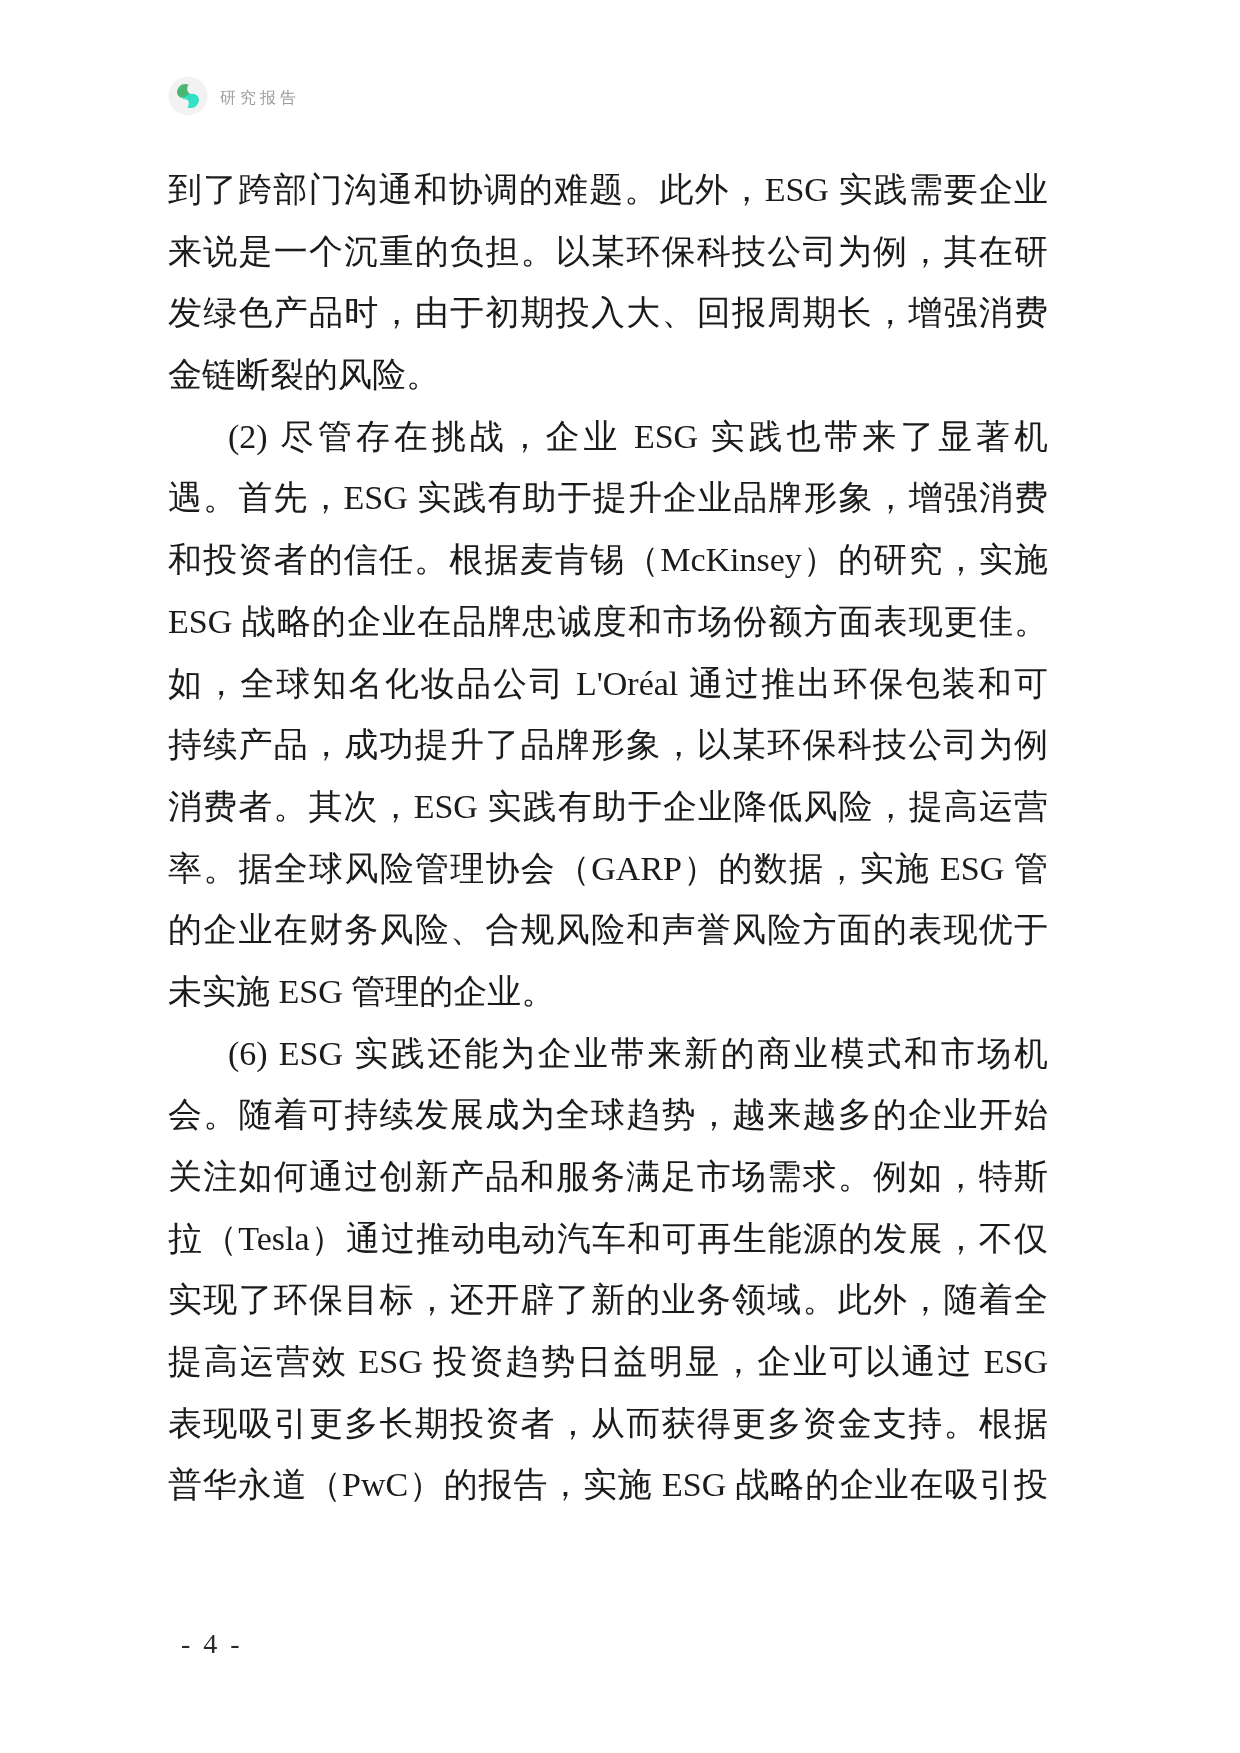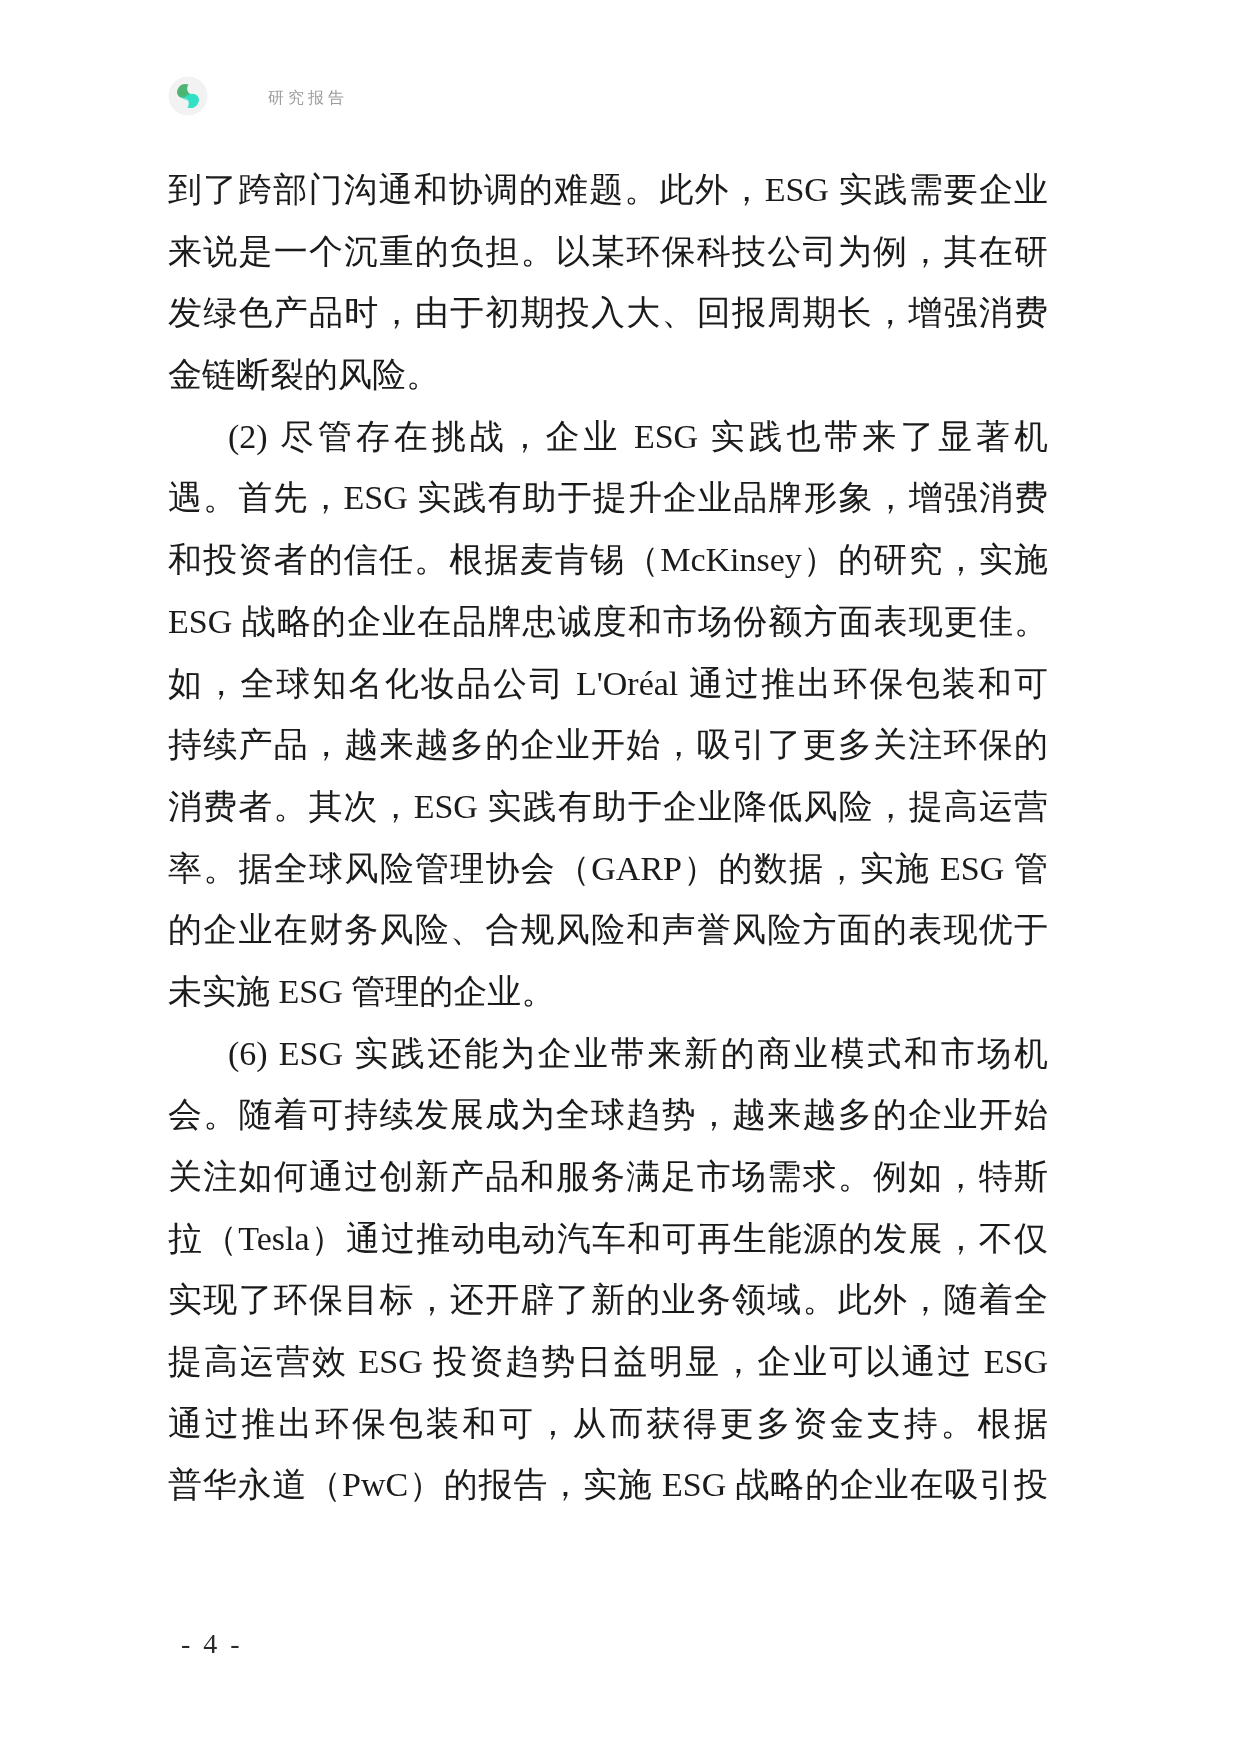--- a/index.html
+++ b/index.html
@@ -27,21 +27,20 @@
     width: 40px;
     height: 40px;
     display: block;
   }
   .brand-label {
     font-family: "Liberation Serif", "DejaVu Serif", serif;
     font-size: 16px;
     color: #9c9c9c;
     letter-spacing: 4px;
     padding-top: 4px;
-    margin-left: 48px;
   }
   
   .text-block {
     position: absolute;
     left: 168px;
     top: 159px;
     width: 880px;
   }
   .line {
     height: 61.7px;
@@ -87,28 +86,28 @@
 <div class="text-block" id="text-block">
     <div class="line">到了跨部门沟通和协调的难题。此外，ESG 实践需要企业投</div>
     <div class="line">来说是一个沉重的负担。以某环保科技公司为例，其在研</div>
     <div class="line">发绿色产品时，由于初期投入大、回报周期长，增强消费者</div>
     <div class="line para-end">金链断裂的风险。</div>
     <div class="line indent">(2) 尽管存在挑战，企业 ESG 实践也带来了显著机</div>
     <div class="line">遇。首先，ESG 实践有助于提升企业品牌形象，增强消费者</div>
     <div class="line">和投资者的信任。根据麦肯锡（McKinsey）的研究，实施</div>
     <div class="line">ESG 战略的企业在品牌忠诚度和市场份额方面表现更佳。例</div>
     <div class="line">如，全球知名化妆品公司 L'Oréal 通过推出环保包装和可</div>
-    <div class="line">持续产品，越来越多的企业开始，吸引了更多关注环保的</div>
+    <div class="line">持续产品，成功提升了品牌形象，以某环保科技公司为例</div>
     <div class="line">消费者。其次，ESG 实践有助于企业降低风险，提高运营效</div>
     <div class="line">率。据全球风险管理协会（GARP）的数据，实施 ESG 管理</div>
     <div class="line">的企业在财务风险、合规风险和声誉风险方面的表现优于</div>
     <div class="line para-end">未实施 ESG 管理的企业。</div>
     <div class="line indent">(6) ESG 实践还能为企业带来新的商业模式和市场机</div>
     <div class="line">会。随着可持续发展成为全球趋势，越来越多的企业开始</div>
     <div class="line">关注如何通过创新产品和服务满足市场需求。例如，特斯</div>
     <div class="line">拉（Tesla）通过推动电动汽车和可再生能源的发展，不仅</div>
     <div class="line">实现了环保目标，还开辟了新的业务领域。此外，随着全</div>
     <div class="line">提高运营效 ESG 投资趋势日益明显，企业可以通过 ESG</div>
-    <div class="line">通过推出环保包装和可，从而获得更多资金支持。根据</div>
+    <div class="line">表现吸引更多长期投资者，从而获得更多资金支持。根据</div>
     <div class="line">普华永道（PwC）的报告，实施 ESG 战略的企业在吸引投资</div>
   </div>
 
 <div class="footer">- 4 -</div>
 
 </body></html>

